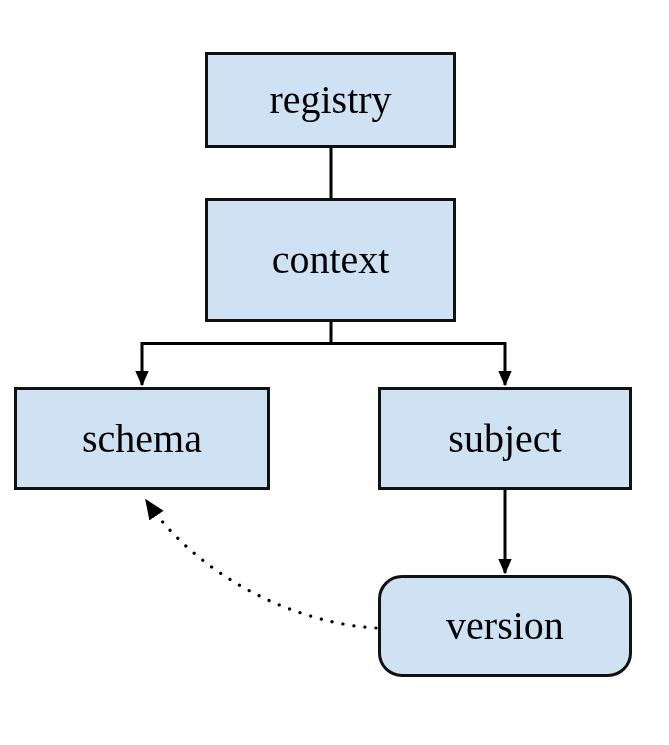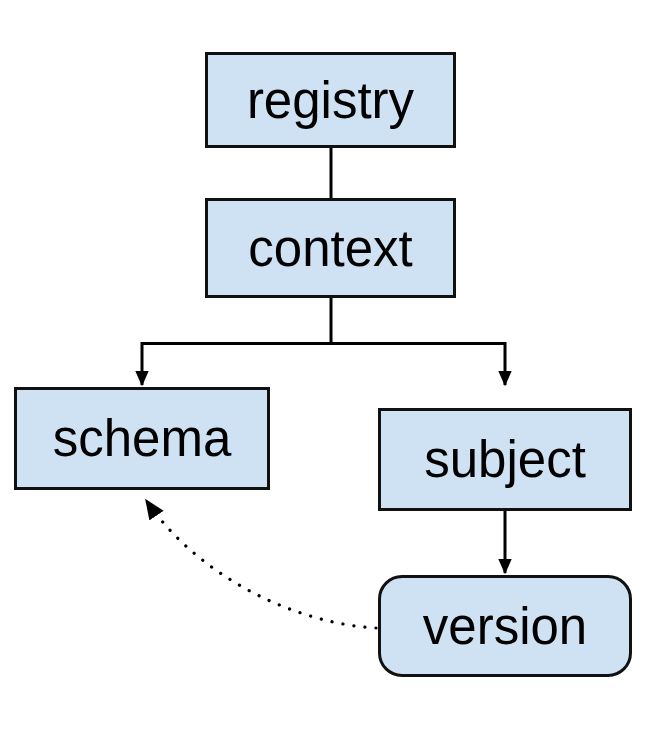--- a/index.html
+++ b/index.html
@@ -29,32 +29,32 @@
     position: absolute;
     box-sizing: border-box;
     background: #cfe2f3;
     border: 3px solid #111111;
     display: flex;
     align-items: center;
     justify-content: center;
     z-index: 2;
   }
   .node-label {
-    font-family: Liberation Sans, sans-serif;
-    font-size: 51px;
+    font-family: Liberation Serif, serif;
+    font-size: 40px;
     line-height: 1;
     color: #000000;
     letter-spacing: 0px;
     white-space: nowrap;
     user-select: none;
   }
   .node-registry { left: 205px; top: 52px;  width: 251px; height: 96px; }
-  .node-context  { left: 205px; top: 198px; width: 251px; height: 100px; text-align: right; }
+  .node-context  { left: 205px; top: 198px; width: 251px; height: 124px; text-align: right; }
   .node-schema   { left: 14px;  top: 387px; width: 256px; height: 103px; }
-  .node-subject  { left: 378px; top: 387px; width: 254px; height: 103px; margin-top: 21px; }
+  .node-subject  { left: 378px; top: 387px; width: 254px; height: 103px; }
   .node-version  { left: 378px; top: 575px; width: 254px; height: 102px; border-radius: 24px; }
 </style>
 </head>
 <body>
 
 <div id="diagram-canvas">
 
   <svg id="edge-layer" width="669" height="745" viewBox="0 0 669 745" xmlns="http://www.w3.org/2000/svg">
     <defs>
       <marker id="arrow-solid" viewBox="0 0 10 10" refX="9.2" refY="5" markerWidth="5.2" markerHeight="5.2" orient="auto-start-reverse" markerUnits="strokeWidth">

